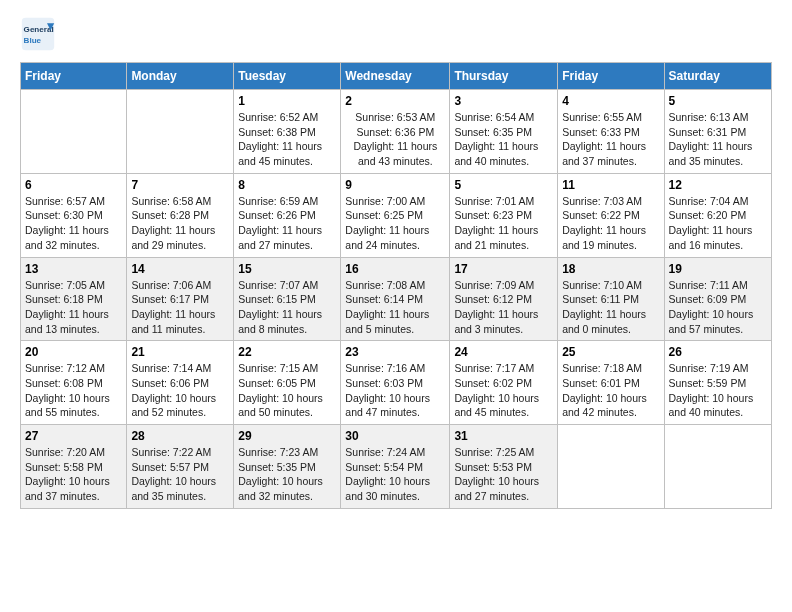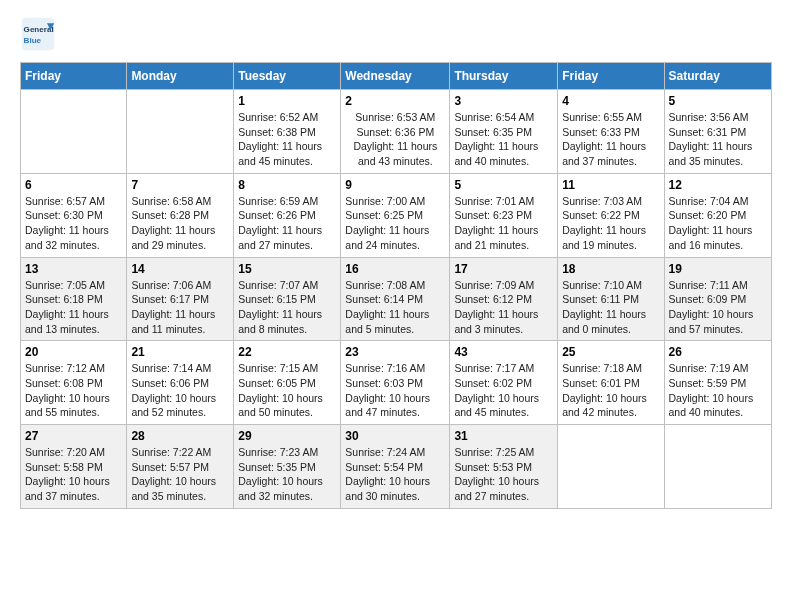--- a/index.html
+++ b/index.html
@@ -173,21 +173,21 @@
 Daylight: 11 hours and 40 minutes.</div>
           </td>
           <td>
             <span class="day-number">4</span>
             <div class="day-info" style="white-space: pre-line;">Sunrise: 6:55 AM
 Sunset: 6:33 PM
 Daylight: 11 hours and 37 minutes.</div>
           </td>
           <td>
             <span class="day-number">5</span>
-            <div class="day-info" style="white-space: pre-line;">Sunrise: 3:56 AM
+            <div class="day-info" style="white-space: pre-line;">Sunrise: 6:13 AM
 Sunset: 6:31 PM
 Daylight: 11 hours and 35 minutes.</div>
           </td>
         </tr>
         <tr>
           <td>
             <span class="day-number">6</span>
             <div class="day-info" style="white-space: pre-line;">Sunrise: 6:57 AM
 Sunset: 6:30 PM
 Daylight: 11 hours and 32 minutes.</div>
@@ -292,21 +292,21 @@
 Sunset: 6:05 PM
 Daylight: 10 hours and 50 minutes.</div>
           </td>
           <td>
             <span class="day-number">23</span>
             <div class="day-info" style="white-space: pre-line;">Sunrise: 7:16 AM
 Sunset: 6:03 PM
 Daylight: 10 hours and 47 minutes.</div>
           </td>
           <td>
-            <span class="day-number">43</span>
+            <span class="day-number">24</span>
             <div class="day-info" style="white-space: pre-line;">Sunrise: 7:17 AM
 Sunset: 6:02 PM
 Daylight: 10 hours and 45 minutes.</div>
           </td>
           <td>
             <span class="day-number">25</span>
             <div class="day-info" style="white-space: pre-line;">Sunrise: 7:18 AM
 Sunset: 6:01 PM
 Daylight: 10 hours and 42 minutes.</div>
           </td>

